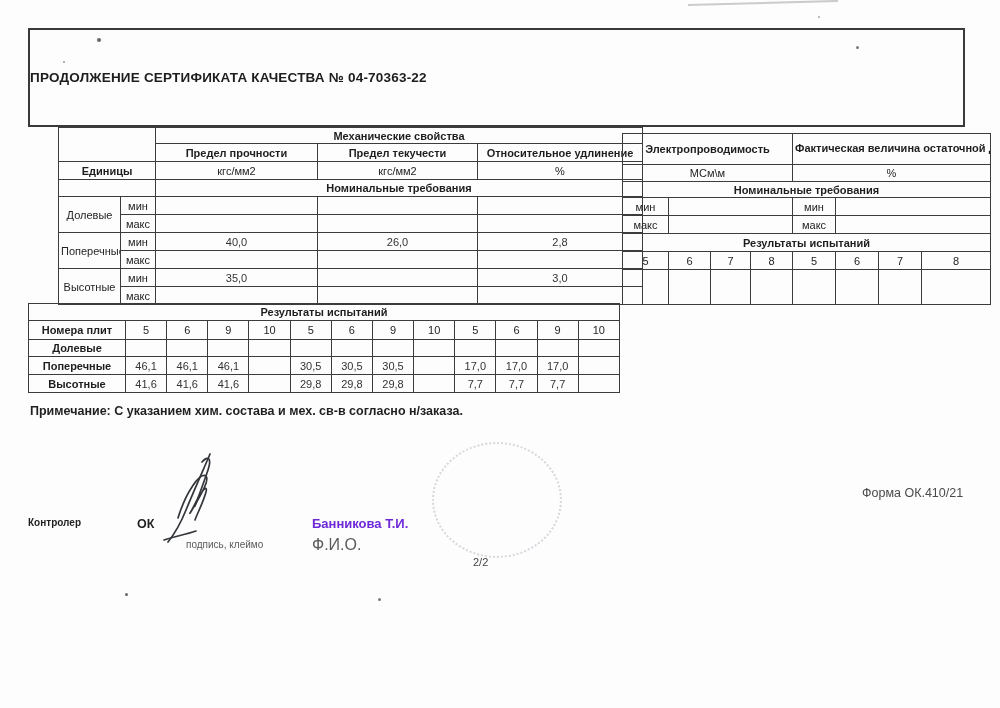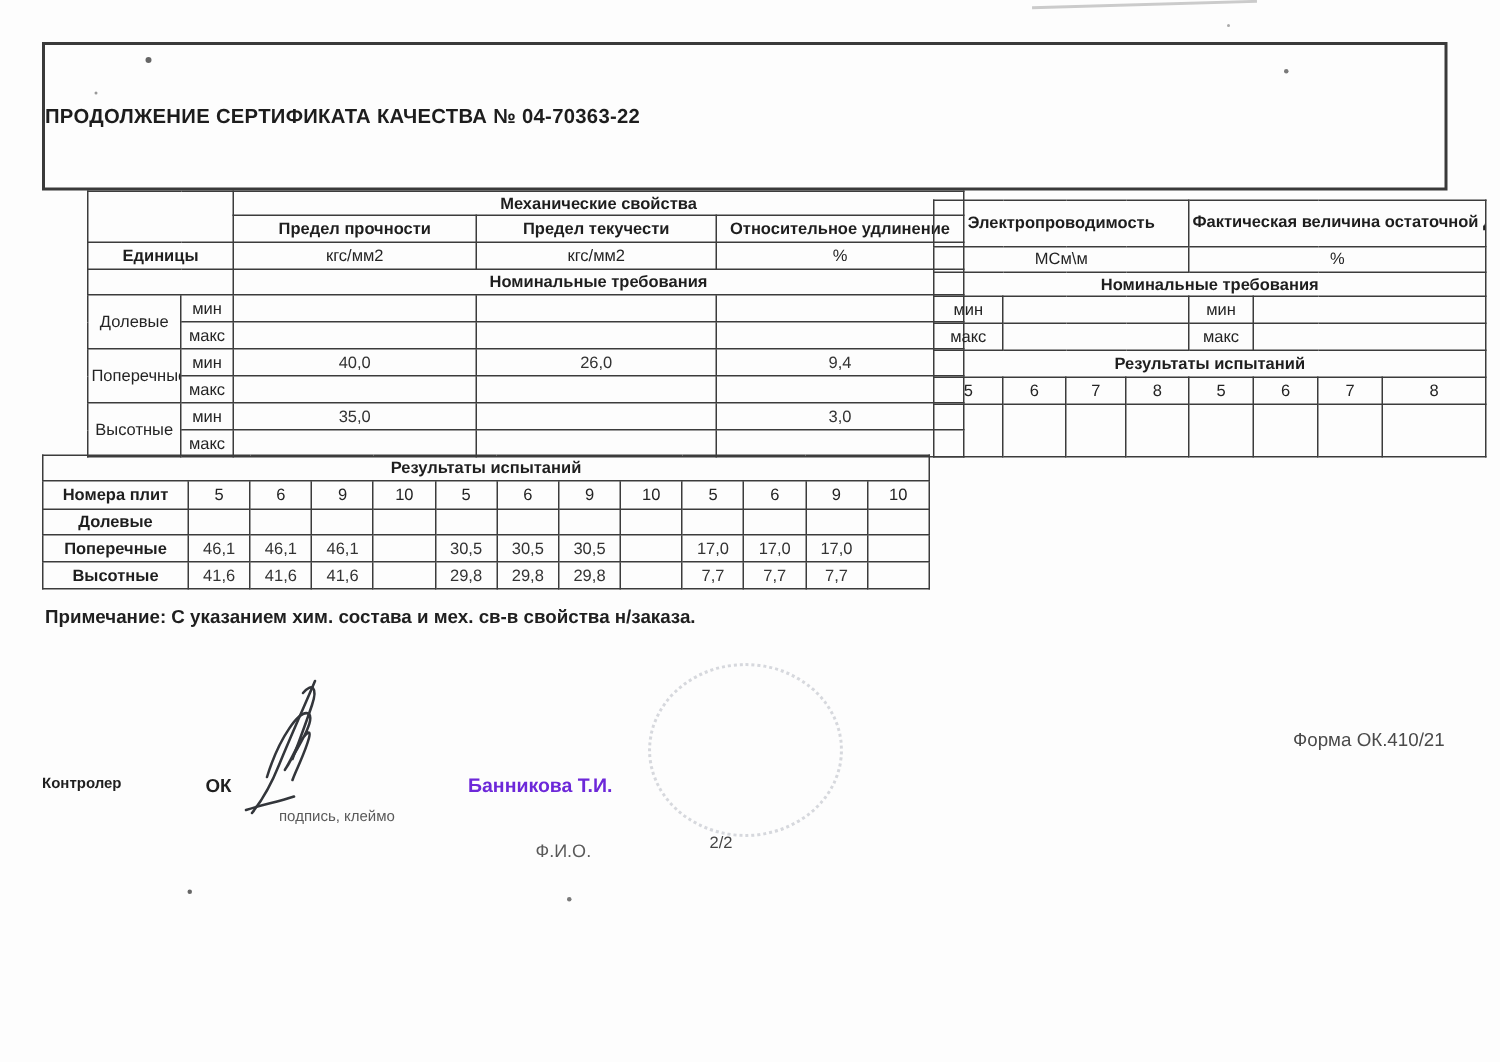--- a/index.html
+++ b/index.html
@@ -46,21 +46,21 @@
   .mech-table{left:28px;top:127px;width:585px;margin-left:30px;}
   .results-table{left:28px;top:303px;width:592px;}
   .cond-table{left:622px;top:133px;width:369px;}
   
   .note{left:30px;top:404px;font-size:12.5px;font-weight:bold;color:#1f1f1f;}
   .form-number{left:862px;top:486px;font-size:12.5px;color:#4a4a4a;}
   .controller{left:28px;top:517px;font-size:10px;font-weight:bold;color:#1f1f1f;}
   .ok-label{left:137px;top:517px;font-size:12.5px;font-weight:bold;color:#1f1f1f;}
   .sign-caption{left:186px;top:539px;font-size:10px;color:#5a5a5a;}
   .fio-name{left:312px;top:516px;font-size:13px;font-weight:bold;color:#6d28d9;}
-  .fio-caption{left:312px;top:560px;font-size:12px;color:#5a5a5a;margin-left:45px;}
+  .fio-caption{left:312px;top:536px;font-size:16px;color:#5a5a5a;}
   .page-number{left:473px;top:556px;font-size:11px;color:#444;}
   
   .stamp{
     left:432px;top:442px;width:126px;height:112px;
     border:2px dotted rgba(150,155,168,.38);
     border-radius:50%;
   }
   
   .speck{position:absolute;background:#666;border-radius:50%;}
   .scan-line{position:absolute;left:688px;top:2px;width:150px;height:2px;background:#cbcbcb;transform:rotate(-1.6deg);}
@@ -120,21 +120,21 @@
     <td class="minmax leftal">макс</td>
     <td class="val"></td>
     <td class="val"></td>
     <td class="val"></td>
   </tr>
   <tr class="h18">
     <td rowspan="2" class="lbl">Поперечные</td>
     <td class="minmax leftal">мин</td>
     <td class="val">40,0</td>
     <td class="val">26,0</td>
-    <td class="val">9,4</td>
+    <td class="val">2,8</td>
   </tr>
   <tr class="h18">
     <td class="minmax leftal">макс</td>
     <td class="val"></td>
     <td class="val"></td>
     <td class="val"></td>
   </tr>
   <tr class="h18">
     <td rowspan="2" class="lbl">Высотные</td>
     <td class="minmax leftal">мин</td>
@@ -288,21 +288,21 @@
     <td></td>
     <td></td>
     <td></td>
     <td></td>
     <td></td>
     <td></td>
   </tr>
 </tbody>
   </table>
 
-<div class="abs note">Примечание: С указанием хим. состава и мех. св-в свойства н/заказа.</div>
+<div class="abs note">Примечание: С указанием хим. состава и мех. св-в согласно н/заказа.</div>
 
 <div class="abs form-number">Форма ОК.410/21</div>
 
 <div class="abs stamp"></div>
 
 <div class="abs controller">Контролер</div>
 <div class="abs ok-label">ОК</div>
 <svg class="abs sig-svg" width="95" height="100" viewBox="0 0 95 100">
   <g fill="none" stroke="#33363b" stroke-width="1.7" stroke-linecap="round">
     <path d="M60,6 C55,18 45,40 36,62 C32,72 26,84 18,94"></path>

